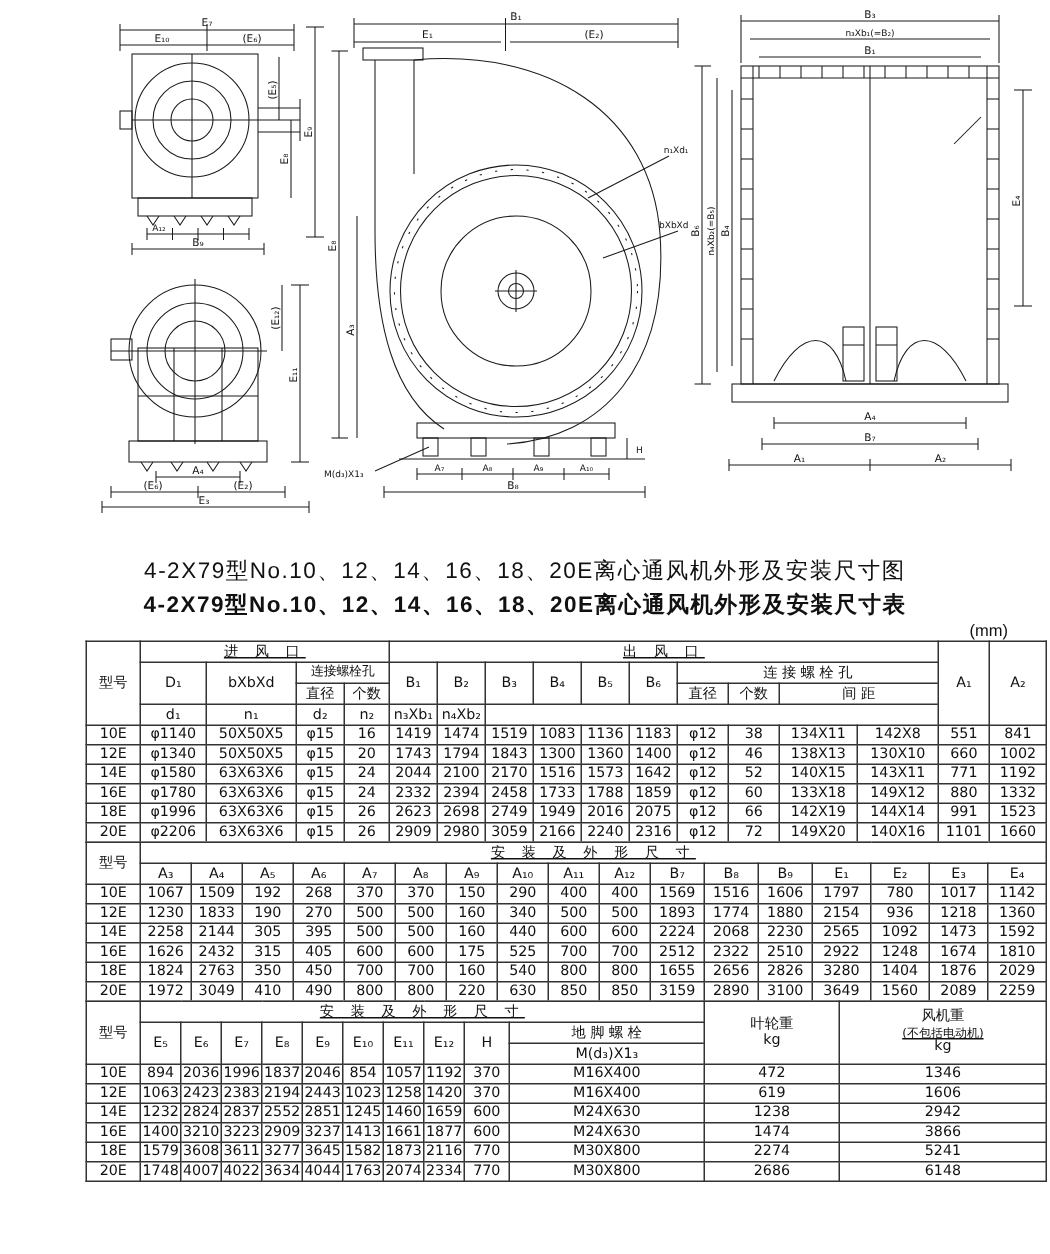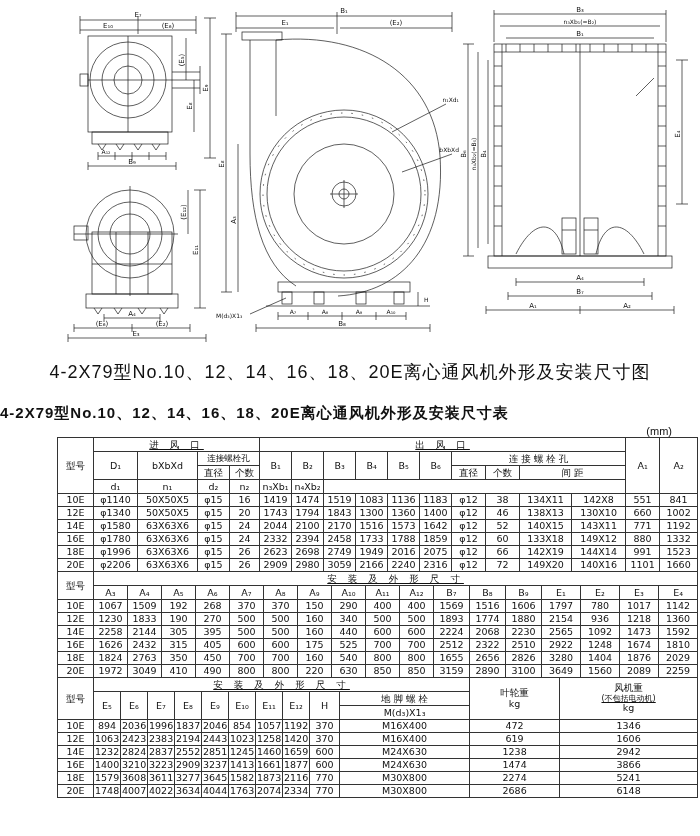--- a/index.html
+++ b/index.html
@@ -10,22 +10,22 @@
   }
   
   .drawings{position:relative;width:700px;height:348px;background:#fff;}
   .drawings svg{position:absolute;}
   .drawings svg line,.drawings svg path,.drawings svg rect,.drawings svg circle,.drawings svg polyline{
     stroke:#1a1a1a;fill:none;stroke-width:.7;
   }
   .drawings svg text{font-size:7px;fill:#111;stroke:none;font-family:"DejaVu Sans",sans-serif;}
   .drawings svg text.sm{font-size:6px;}
   
-  .title1{margin-top:12px;text-align:center;font-size:18px;letter-spacing:1px;}
-  .title2{margin-top:20px;text-align:left;font-size:15px;font-weight:bold;letter-spacing:1px;}
+  .title1{margin-top:23px;text-align:center;font-size:15px;letter-spacing:1px;}
+  .title2{margin-top:4px;text-align:center;font-size:15px;font-weight:bold;letter-spacing:1px;}
   .unit{width:672px;text-align:right;font-size:11px;margin-top:2px;}
   
   table{border-collapse:collapse;table-layout:fixed;margin-left:57px;width:640px;background:#fff;}
   table.joined{margin-top:-1px;}
   th,td{border:1px solid #333;padding:0 1px;text-align:center;vertical-align:middle;
         font-size:9.5px;font-weight:normal;line-height:1.18;white-space:nowrap;overflow:hidden;
         font-family:"DejaVu Sans","Liberation Sans",sans-serif;}
   th.band{letter-spacing:4px;text-decoration:underline;}
   th.small{font-size:8.5px;}
   td{height:12px;}

